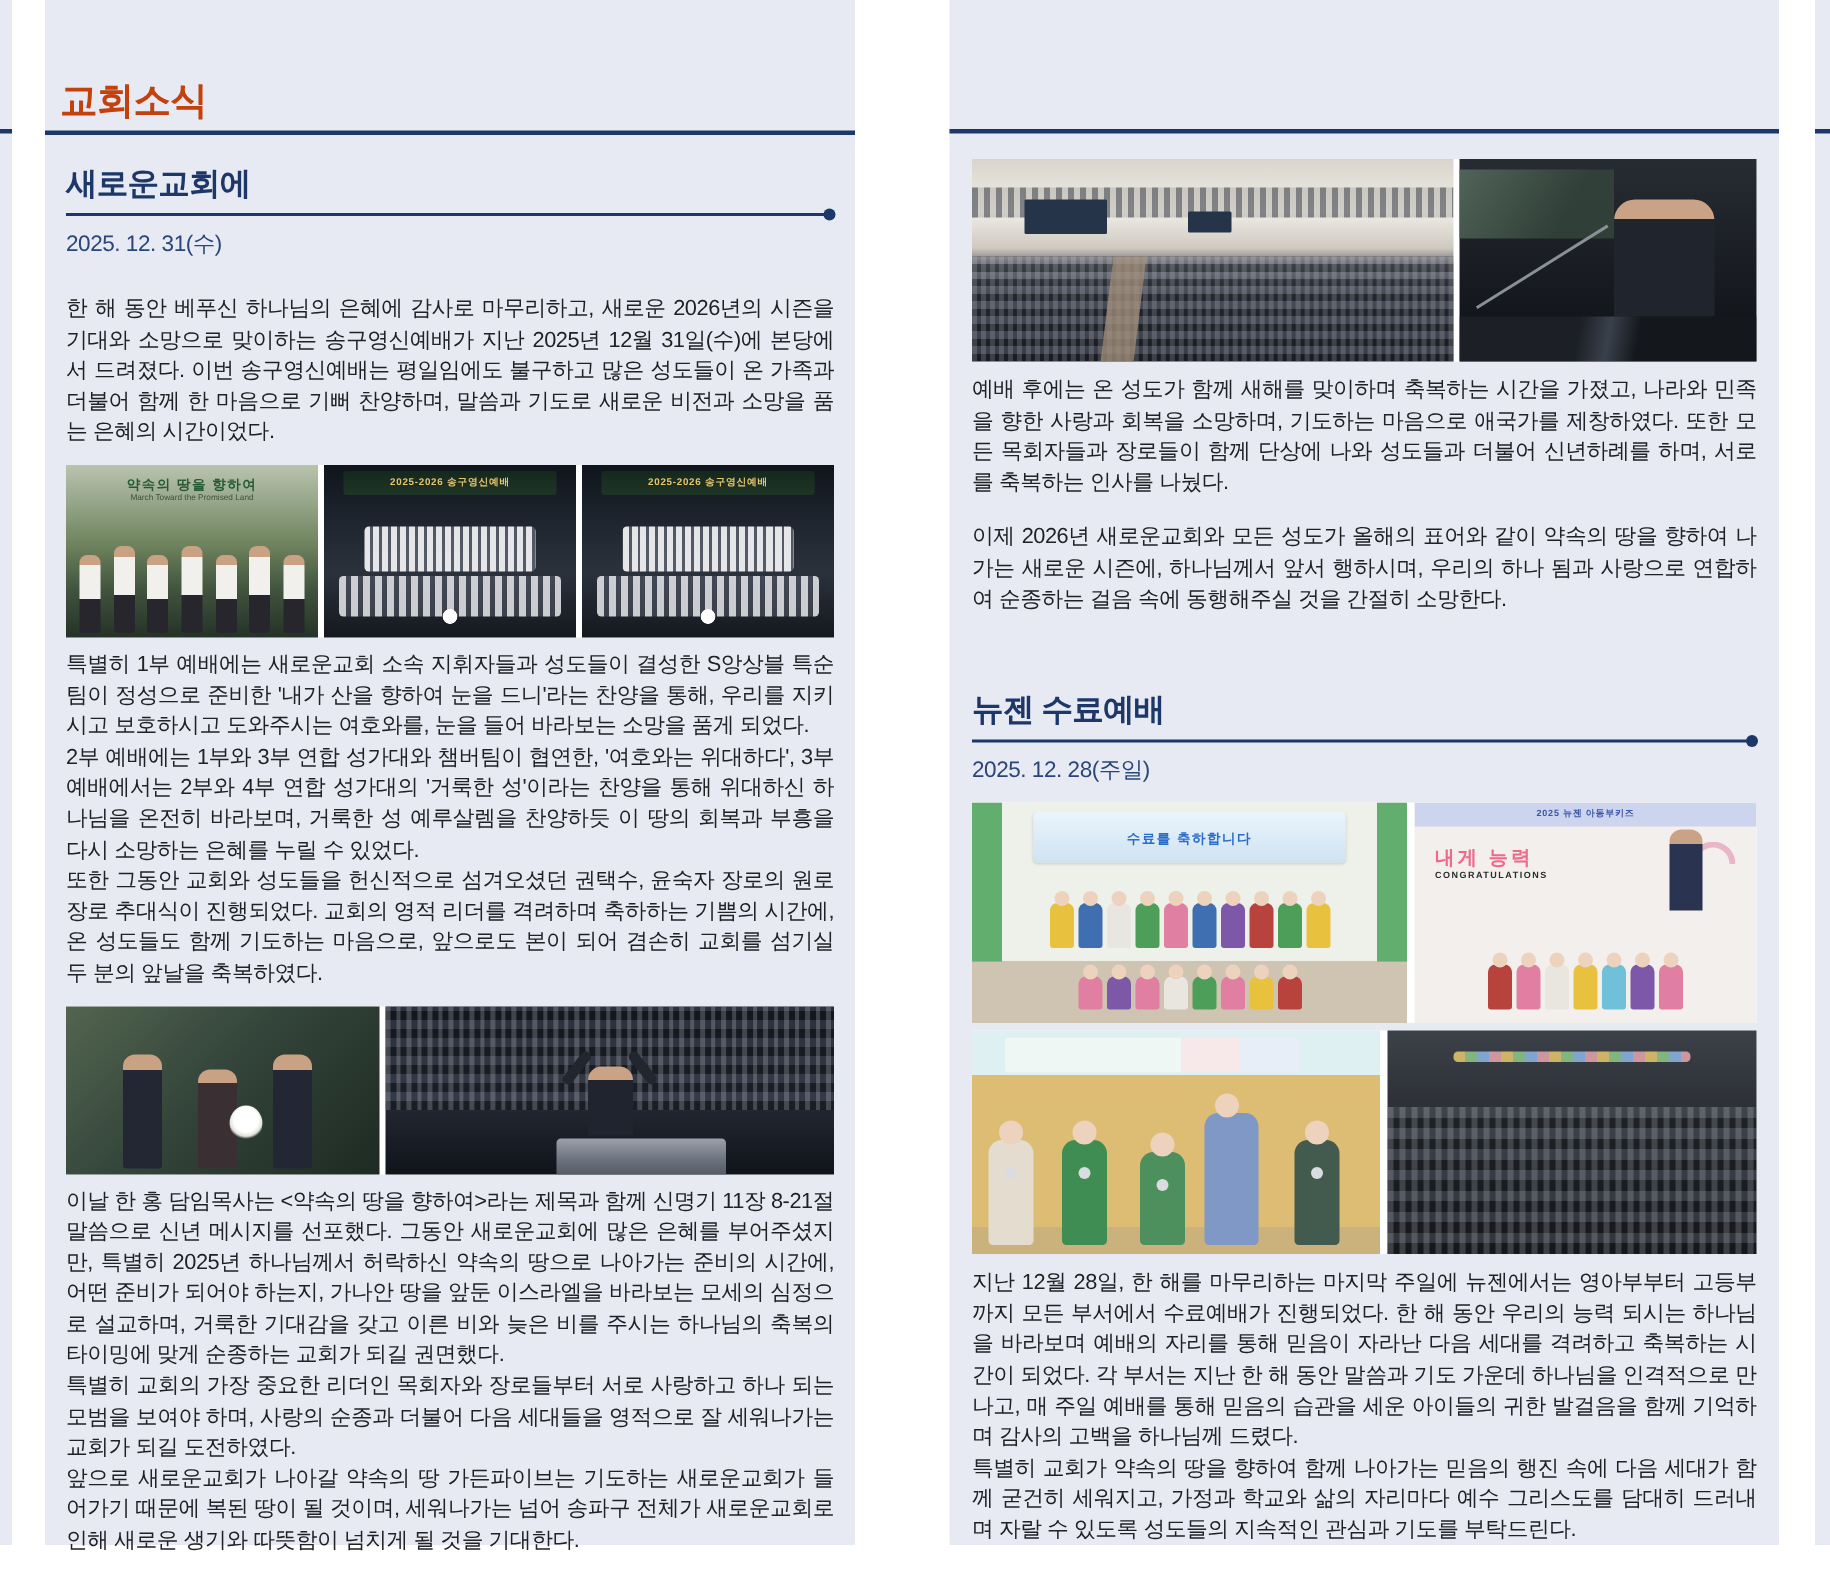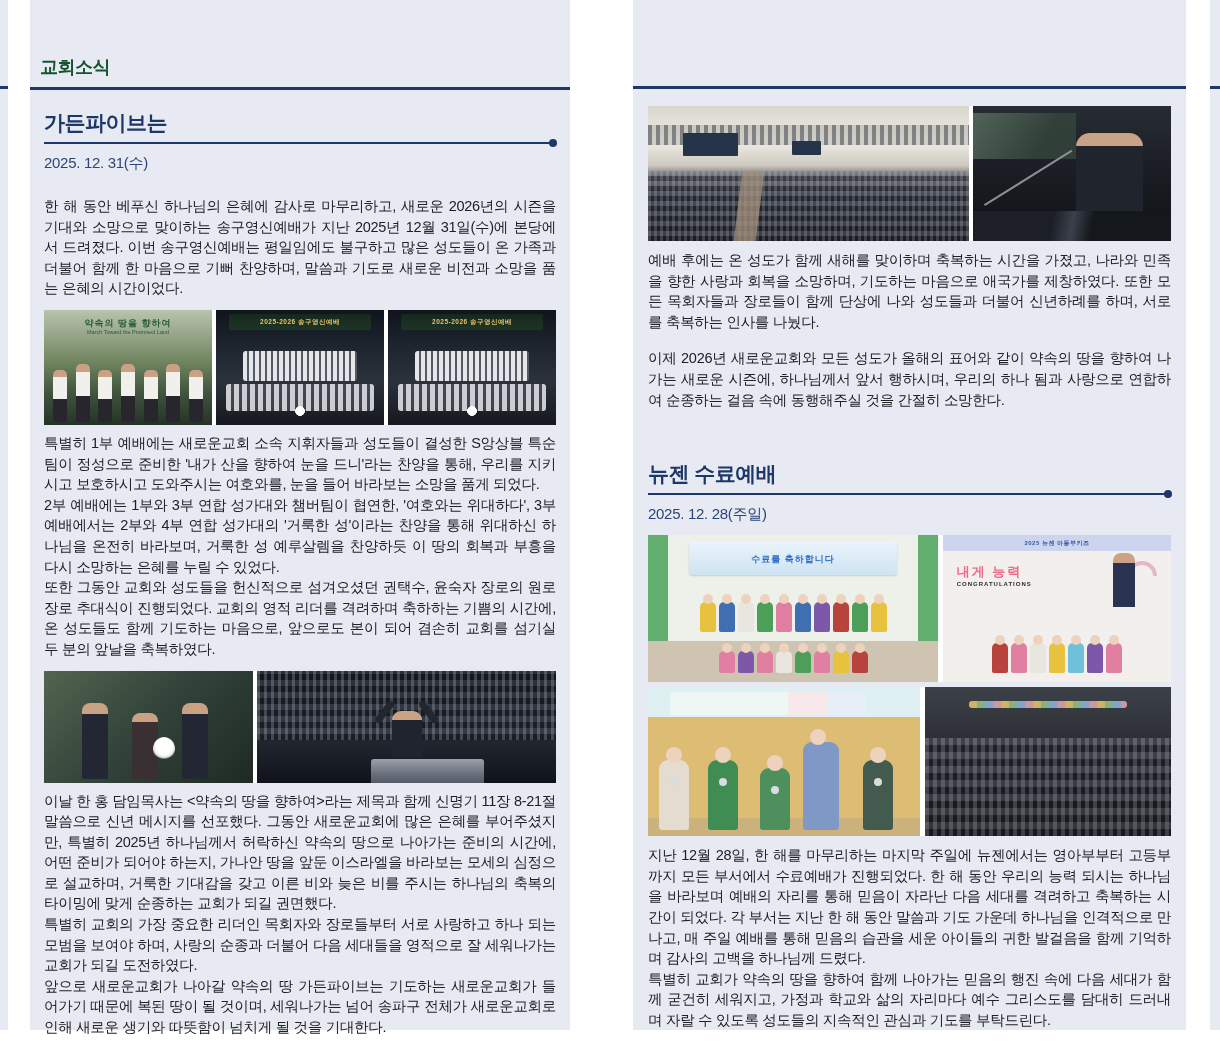--- a/index.html
+++ b/index.html
@@ -10,21 +10,21 @@
   }
   .page{position:absolute;top:0;height:1030px;background:#e7eaf2;}
   .page-left{left:30px;width:540px;}
   .page-right{left:633px;width:553px;}
   .edge{position:absolute;top:0;height:1030px;background:#e7eaf2;}
   .edge-l{left:0;width:8px;}
   .edge-r{left:1210px;width:10px;}
   .edge .rule1{position:absolute;top:86px;left:0;right:0;height:3px;background:#1d3768;margin:0;}
 
   .kicker{
-    margin:55px 14px 8px 10px;font-size:18px;font-weight:800;color:#14532d;
+    margin:55px 14px 8px 10px;font-size:25px;font-weight:800;color:#c2410c;
     letter-spacing:-0.5px;line-height:24px;
   }
   .rule1{height:3px;background:#1d3768;margin:0;}
   .page-right > .rule1{margin-top:86px;}
 
   .art-title{
     margin:19px 14px 0;font-size:21px;font-weight:800;color:#1d3768;
     letter-spacing:-0.5px;line-height:27px;
   }
   .title-rule{position:relative;height:2px;background:#1d3768;margin:6px 14px 0;}
@@ -156,21 +156,21 @@
     <div class="rule1"></div>
   </div>
 <div class="edge edge-r">
     <div class="rule1"></div>
   </div>
 
 <div class="page page-left">
   <div class="kicker">교회소식</div>
   <div class="rule1"></div>
 
-  <div class="art-title">가든파이브는</div>
+  <div class="art-title">새로운교회에</div>
   <div class="title-rule"></div>
   <div class="art-date">2025. 12. 31(수)</div>
 
   <p class="para">한 해 동안 베푸신 하나님의 은혜에 감사로 마무리하고, 새로운 2026년의 시즌을 기대와 소망으로 맞이하는 송구영신예배가 지난 2025년 12월 31일(수)에 본당에서 드려졌다. 이번 송구영신예배는 평일임에도 불구하고 많은 성도들이 온 가족과 더불어 함께 한 마음으로 기뻐 찬양하며, 말씀과 기도로 새로운 비전과 소망을 품는 은혜의 시간이었다.</p>
 
   <div class="photo-strip s1">
     <div class="photo s1p1">
       <span class="cap-ko">약속의 땅을 향하여</span>
       <span class="cap-en">March Toward the Promised Land</span>
       <div class="figrow">

